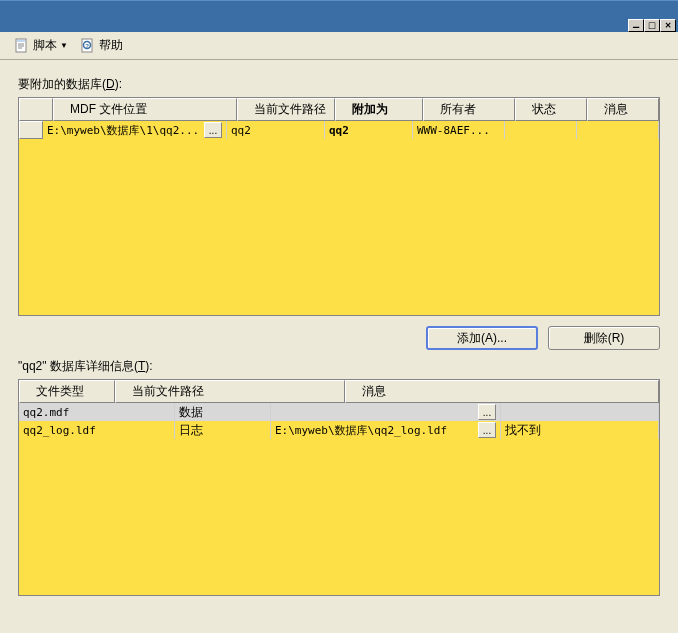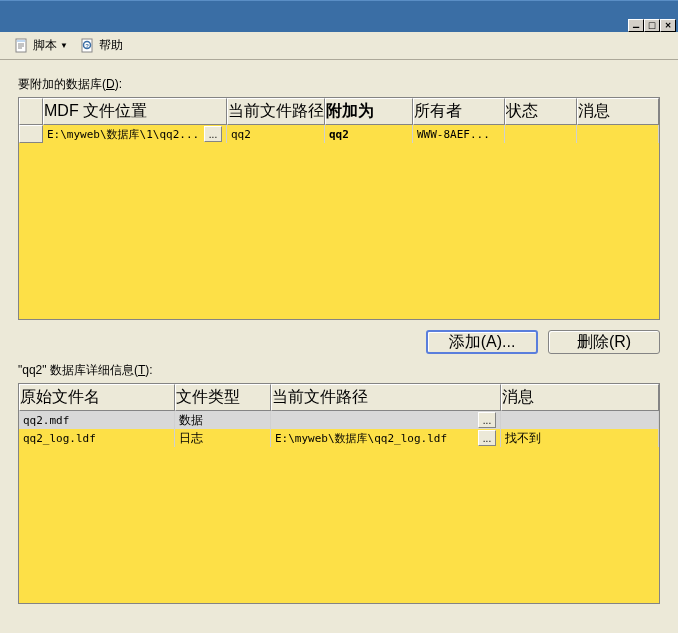--- a/index.html
+++ b/index.html
@@ -97,22 +97,22 @@
   .grid-head {
     display: flex;
     background: #ece9d8;
   }
   .gh-cell {
     border: 1px solid;
     border-top-color: #fff;
     border-left-color: #fff;
     border-right-color: #848484;
     border-bottom-color: #848484;
-    padding: 2px 0;
-    font-size: 16px;
+    padding: 2px 16px;
+    font-size: 12px;
     background: #ece9d8;
     overflow: hidden;
     white-space: nowrap;
   }
   .grid-body {
     background: #fde047;
     overflow: hidden;
   }
   .gb-row {
     display: flex;
@@ -170,21 +170,21 @@
     gap: 10px;
     margin-top: 10px;
     margin-bottom: 8px;
   }
   .push-btn {
     width: 112px;
     height: 24px;
     background: #ece9d8;
     border: 1px solid #848484;
     border-radius: 3px;
-    font-size: 16px;
+    font-size: 12px;
     cursor: pointer;
     display: flex;
     align-items: center;
     justify-content: center;
     box-shadow: inset 1px 1px 0 #fff;
   }
   .push-btn.primary {
     border: 2px solid #5a7edc;
   }
 
@@ -279,21 +279,20 @@
         <span>删除(R)</span>
       </div>
     </div>
 
     <div class="section-label">
       <span>"qq2" 数据库详细信息(</span><span class="underline">T</span><span>):</span>
     </div>
 
     <div class="grid">
       <div class="grid-head">
-        <div class="gh-cell g2-c1">原始文件名</div>
         <div class="gh-cell g2-c2">文件类型</div>
         <div class="gh-cell g2-c3">当前文件路径</div>
         <div class="gh-cell g2-c4">消息</div>
       </div>
       <div class="grid-body grid2-body">
         <div class="gb-row selected">
           <div class="gb-cell g2-c1 mono">qq2.mdf</div>
           <div class="gb-cell g2-c2">数据</div>
           <div class="gb-cell g2-c3">
             <span class="ellipsis-btn">...</span>

